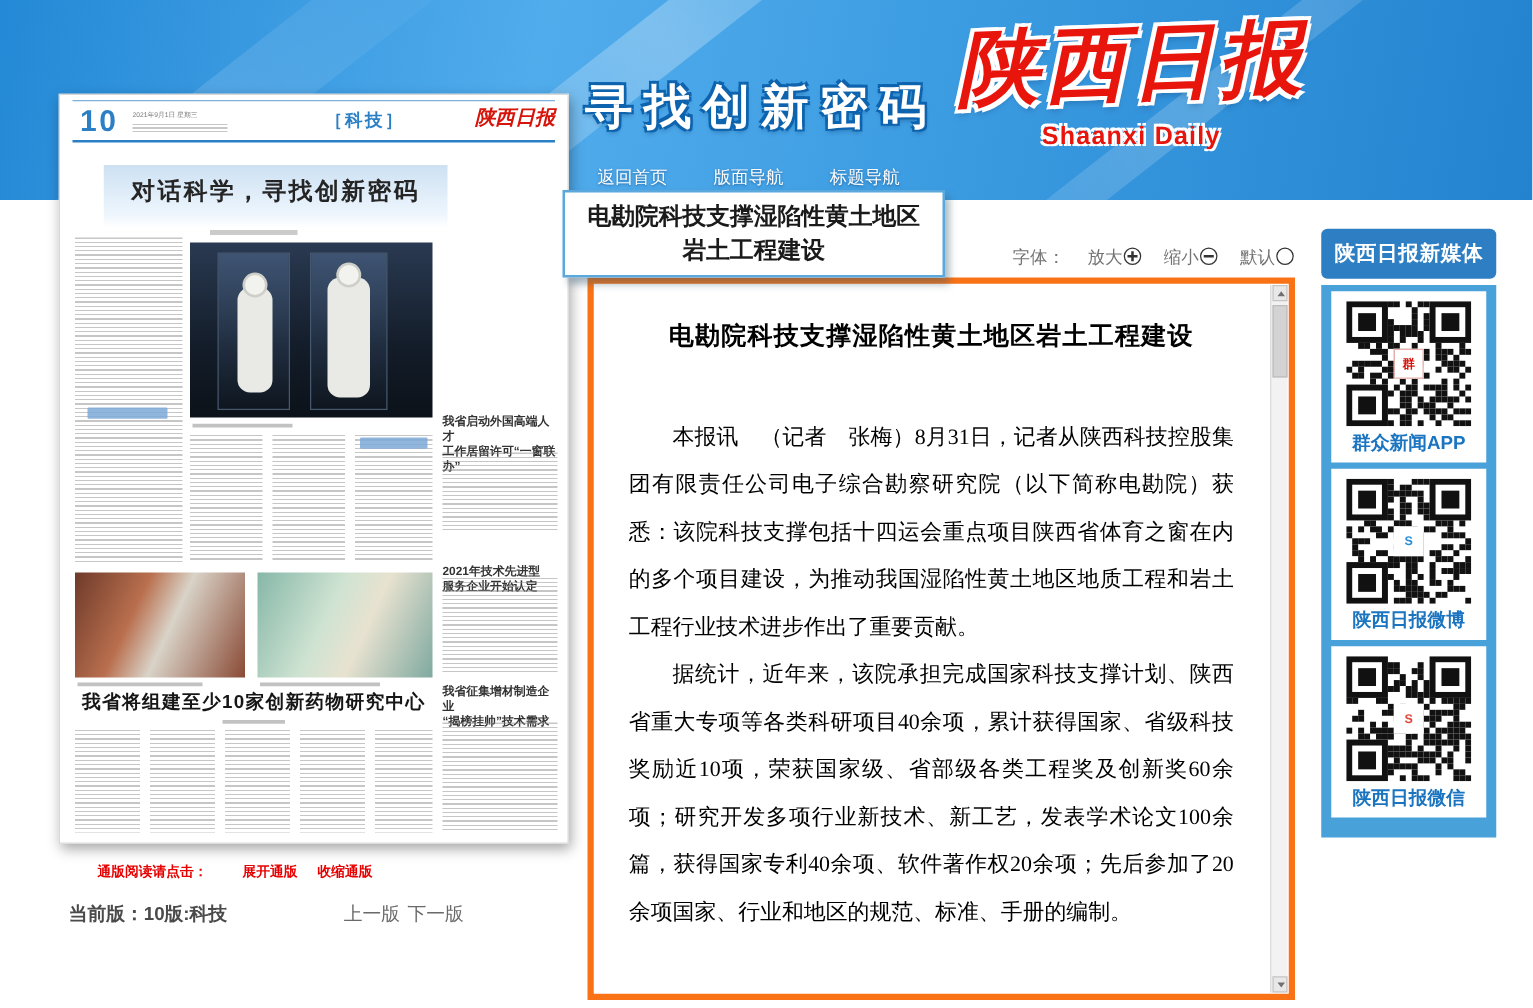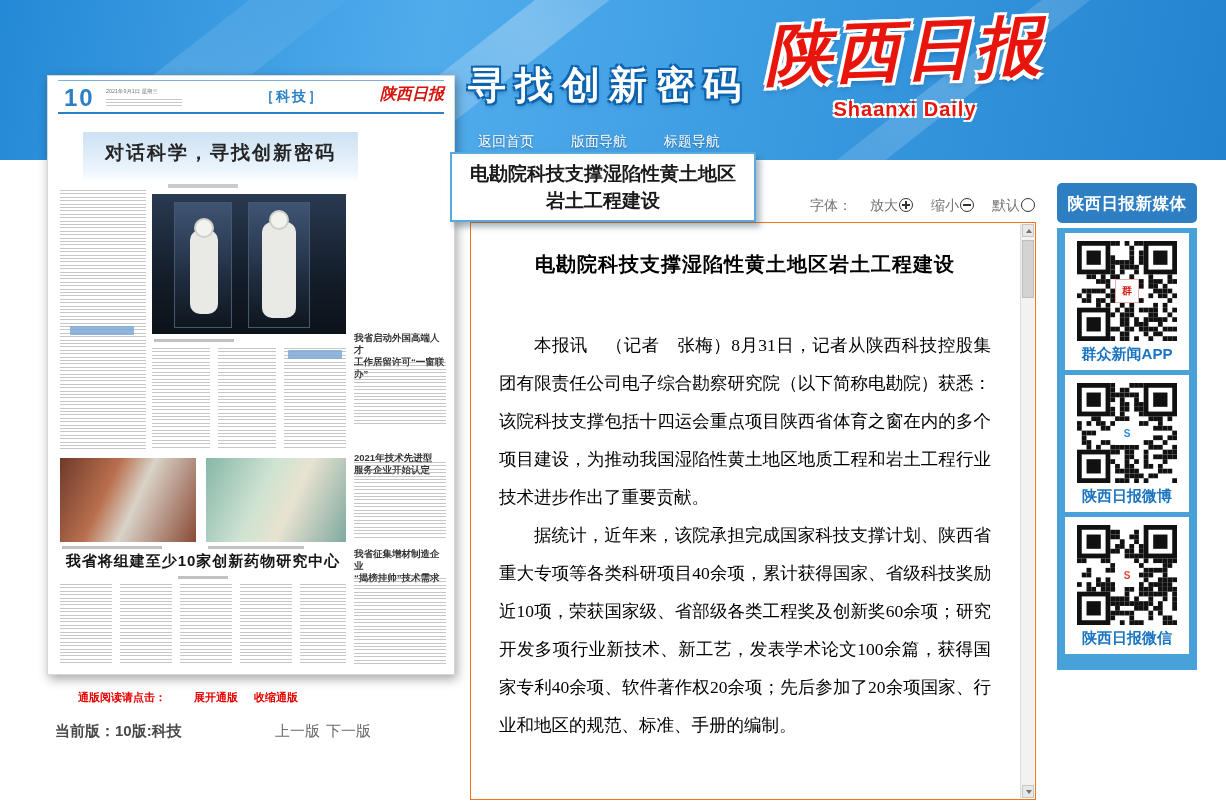--- a/index.html
+++ b/index.html
@@ -74,21 +74,21 @@
   .fontctl { left:700px; top:197px; width:335px; text-align:right; font-size:14px; color:#737373; }
   .fontctl span { margin-left:18px; cursor:pointer; }
   .circle { display:inline-block; width:14px; height:14px; border:1.5px solid #333; border-radius:50%;
     vertical-align:-2px; position:relative; margin-left:1px; }
   .circle.plus::before,.circle.minus::before { content:""; position:absolute; left:2px; right:2px; top:50%;
     margin-top:-0.75px; height:1.5px; background:#333; }
   .circle.plus::after { content:""; position:absolute; top:2px; bottom:2px; left:50%; margin-left:-0.75px;
     width:1.5px; background:#333; }
 
   
-  .panel { left:470px; top:222px; width:566px; height:578px; background:#fff; border:1px solid #f97316; }
+  .panel { left:470px; top:222px; width:566px; height:578px; background:#fff; border:5px solid #f97316; }
   .panel-inner { position:absolute; left:28px; right:44px; top:16px; bottom:0; overflow:hidden; }
   .art-title { text-align:center; font-size:20px; font-weight:bold; color:#000;
     font-family:"Liberation Serif", serif; margin:12px 0 48px; letter-spacing:1px; }
   .art-p { font-family:"Liberation Serif", serif; font-size:17.5px; color:#000;
     line-height:38px; text-indent:2em; text-align:justify; }
   .vscroll { position:absolute; top:1px; right:1px; bottom:1px; width:14px; background:#f2f2f2; border-left:1px solid #dcdcdc; }
   .varrow { position:absolute; left:1px; width:12px; height:13px; background:#e8e8e8; border:1px solid #c6c6c6; text-align:center; }
   .varrow.up { top:0; } .varrow.down { bottom:0; }
   .varrow::before { content:""; position:absolute; left:3px; border-left:3px solid transparent; border-right:3px solid transparent; }
   .varrow.up::before { top:4px; border-bottom:4px solid #707070; }

